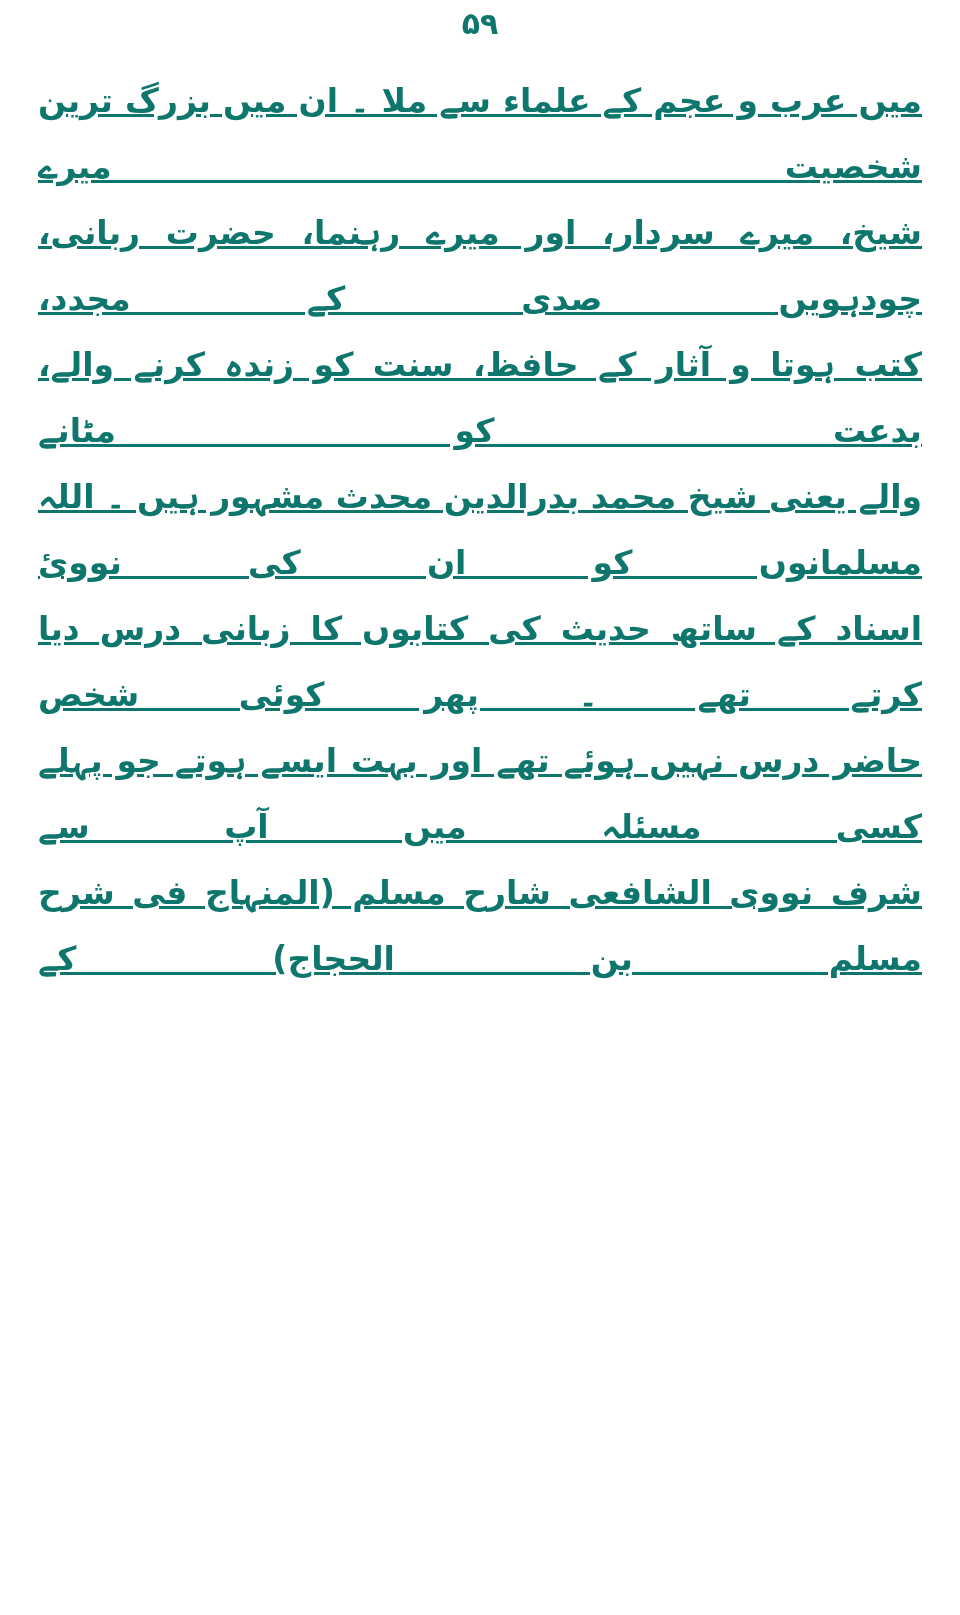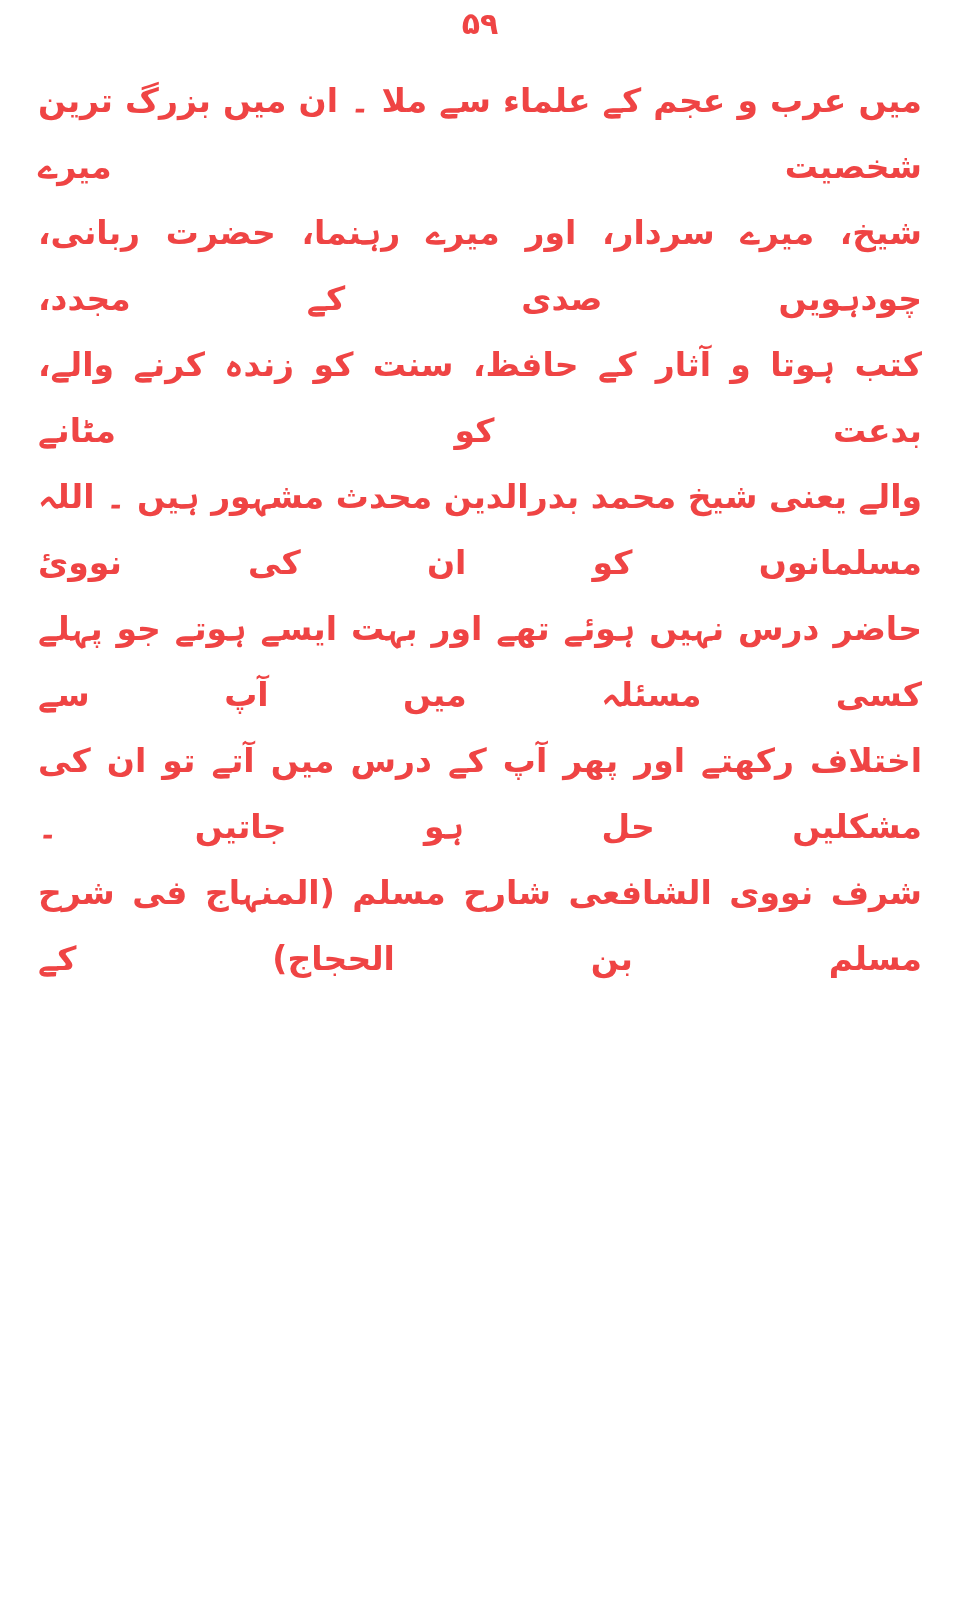--- a/index.html
+++ b/index.html
@@ -5,21 +5,21 @@
   html, body {
     margin: 0;
     padding: 0;
     background: #ffffff;
   }
   .page {
     position: relative;
     width: 960px;
     height: 1615px;
     background: #ffffff;
-    color: #ef4444;
+    color: #0f766e;
     font-family: "DejaVu Sans", sans-serif;
     overflow: hidden;
     box-sizing: border-box;
   }
   .page-number {
     position: absolute;
     top: 6px;
     left: 0;
     width: 100%;
     text-align: center;
@@ -40,35 +40,36 @@
   }
   .line {
     white-space: nowrap;
     overflow: visible;
   }
   
   .l-full {
     white-space: normal;
     text-align: justify;
     text-align-last: justify;
+    text-decoration: underline;
   }
   .pr65  { padding-right: 65px; }
 </style>
 </head>
 <body>
 
 <div class="page">
 
   <div class="page-number">۵۹</div>
 
   <div class="body-text">
 
     <div class="line l-full">میں عرب و عجم کے علماء سے ملا ۔ ان میں بزرگ ترین شخصیت میرے</div>
     <div class="line l-full">شیخ، میرے سردار، اور میرے رہنما، حضرت ربانی، چودہویں صدی کے مجدد،</div>
     <div class="line l-full">کتب ہوتا و آثار کے حافظ، سنت کو زندہ کرنے والے، بدعت کو مٹانے</div>
     <div class="line l-full">والے یعنی شیخ محمد بدرالدین محدث مشہور ہیں ۔ اللہ مسلمانوں کو ان کی نوویٔ</div>
+    <div class="line l-full">اسناد کے ساتھ حدیث کی کتابوں کا زبانی درس دیا کرتے تھے ۔ پھر کوئی شخص</div>
     <div class="line l-full">حاضر درس نہیں ہوئے تھے اور بہت ایسے ہوتے جو پہلے کسی مسئلہ میں آپ سے</div>
-    <div class="line l-full">اختلاف رکھتے اور پھر آپ کے درس میں آتے تو ان کی مشکلیں حل ہو جاتیں ۔</div>
 
     <div class="line l-full">شرف نووی الشافعی شارح مسلم (المنہاج فی شرح مسلم بن الحجاج) کے</div>
 
   </div>
 </div>
 
 </body></html>

